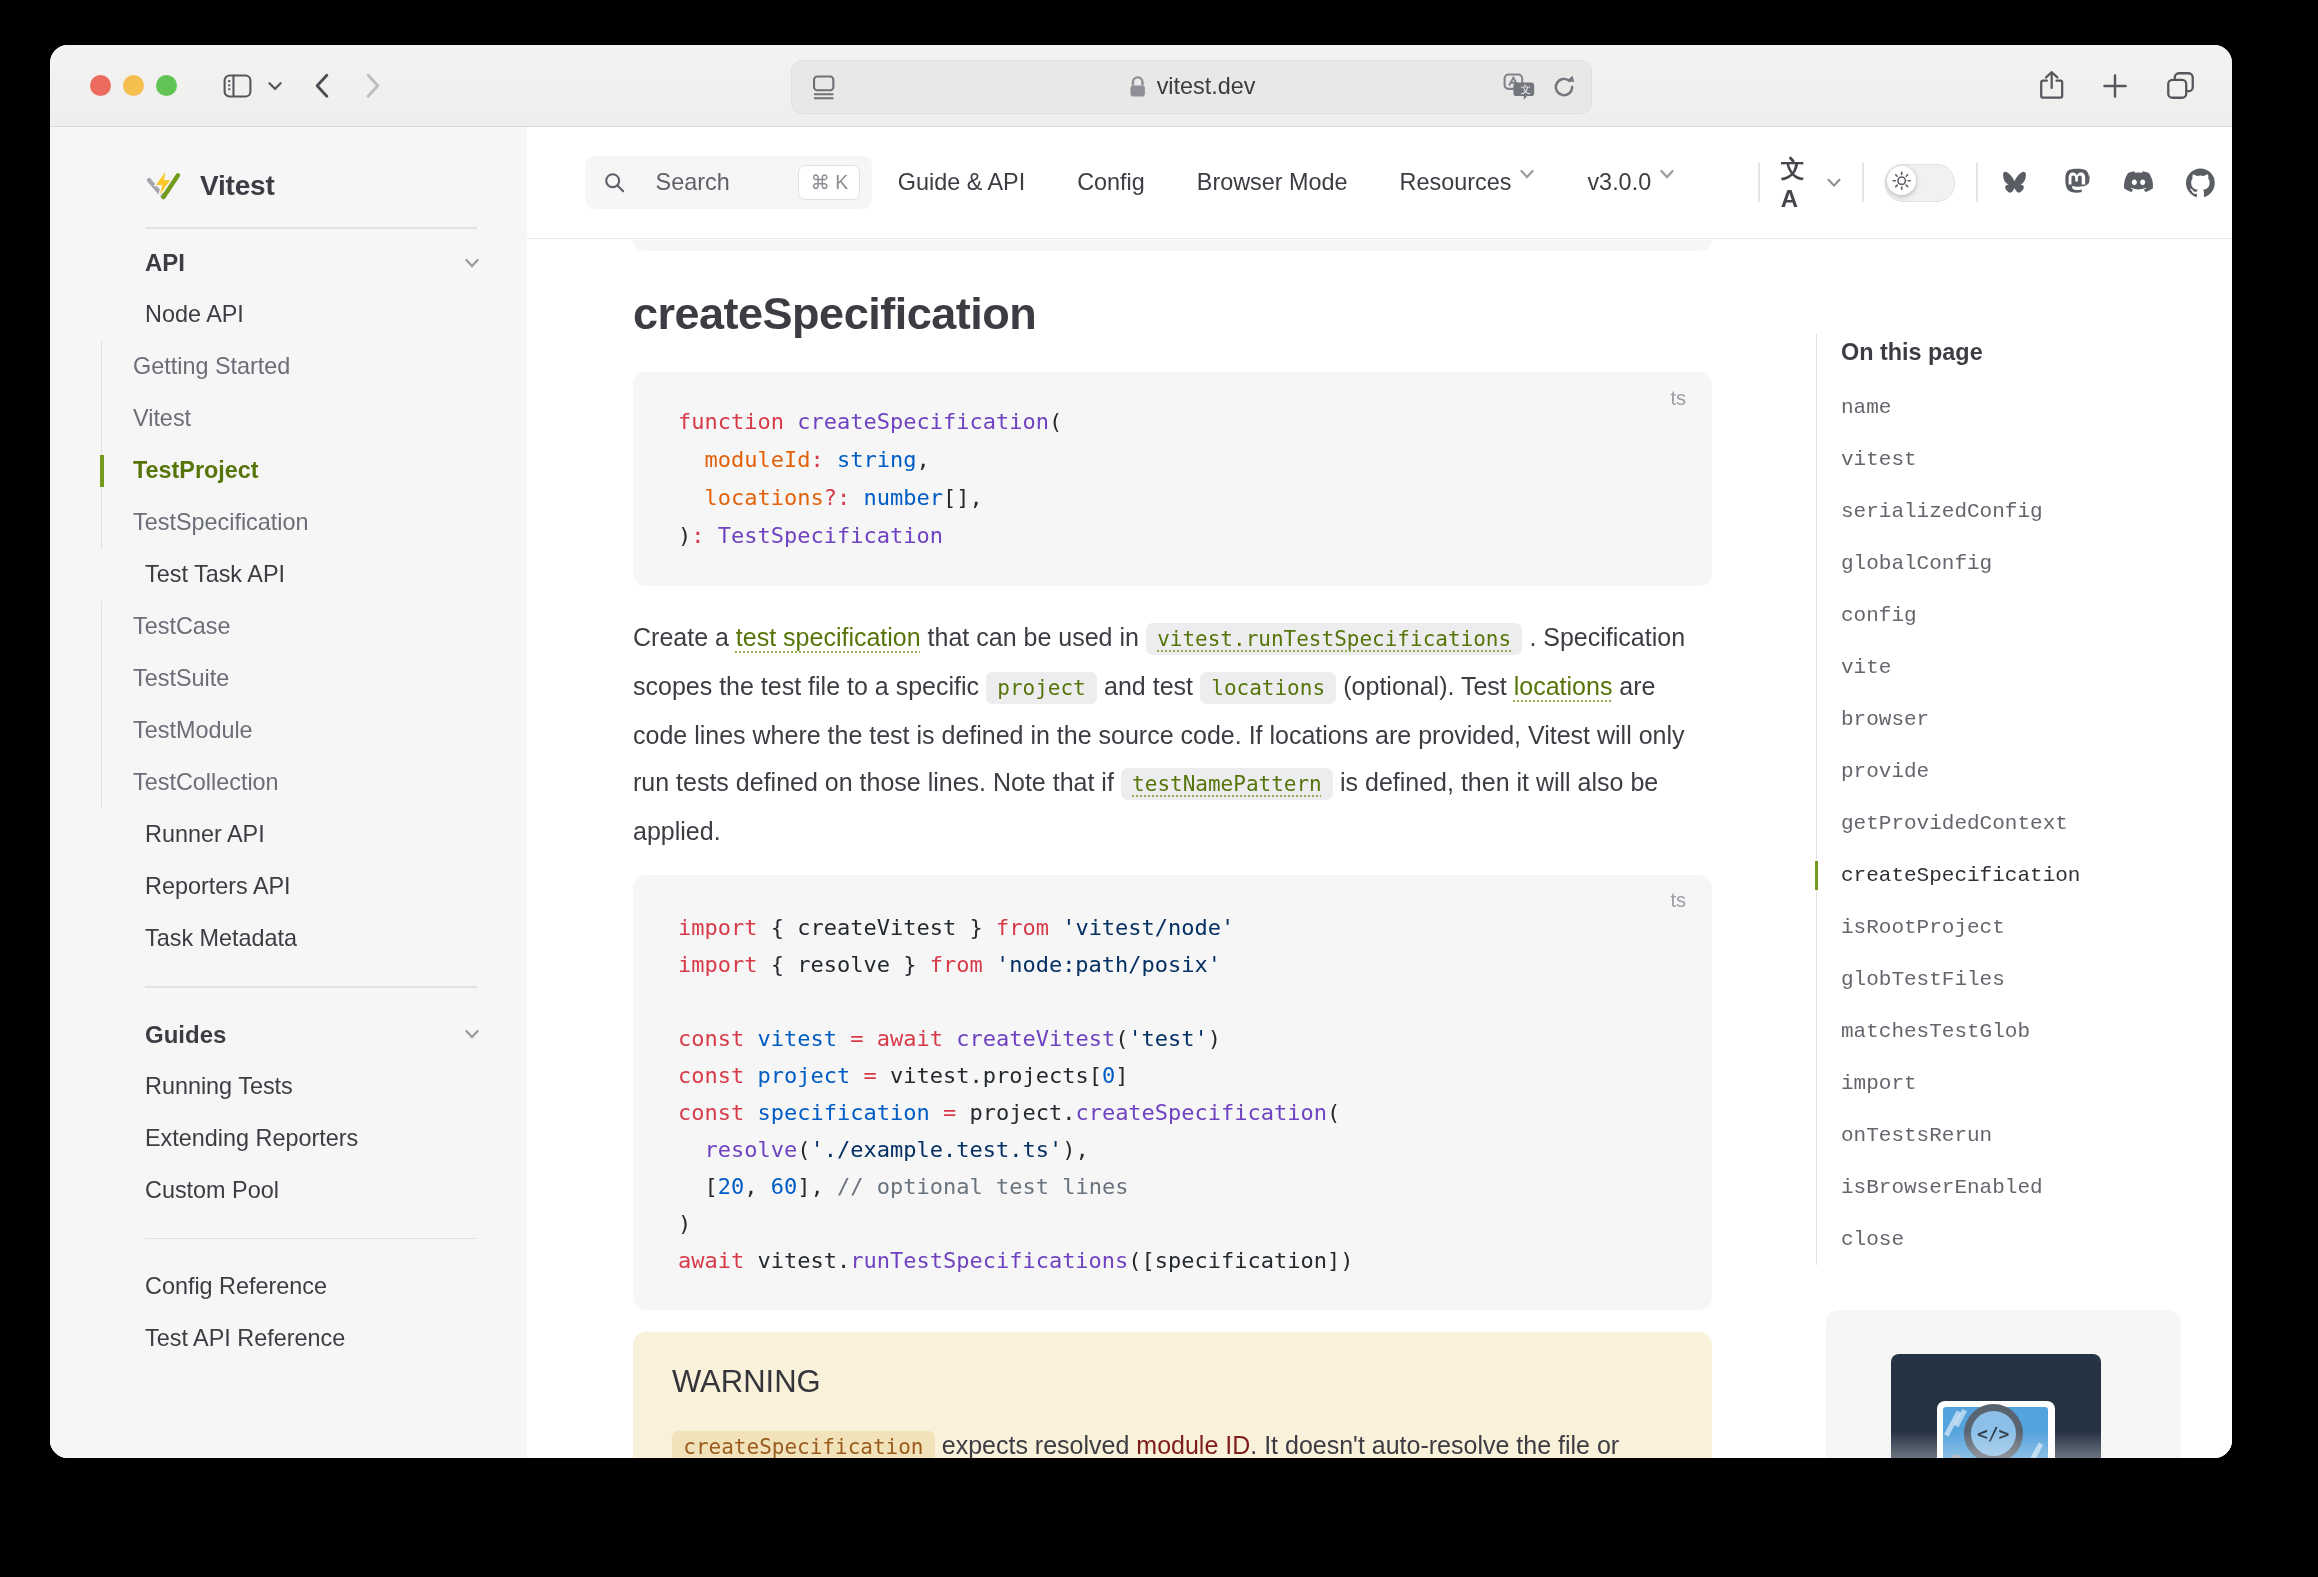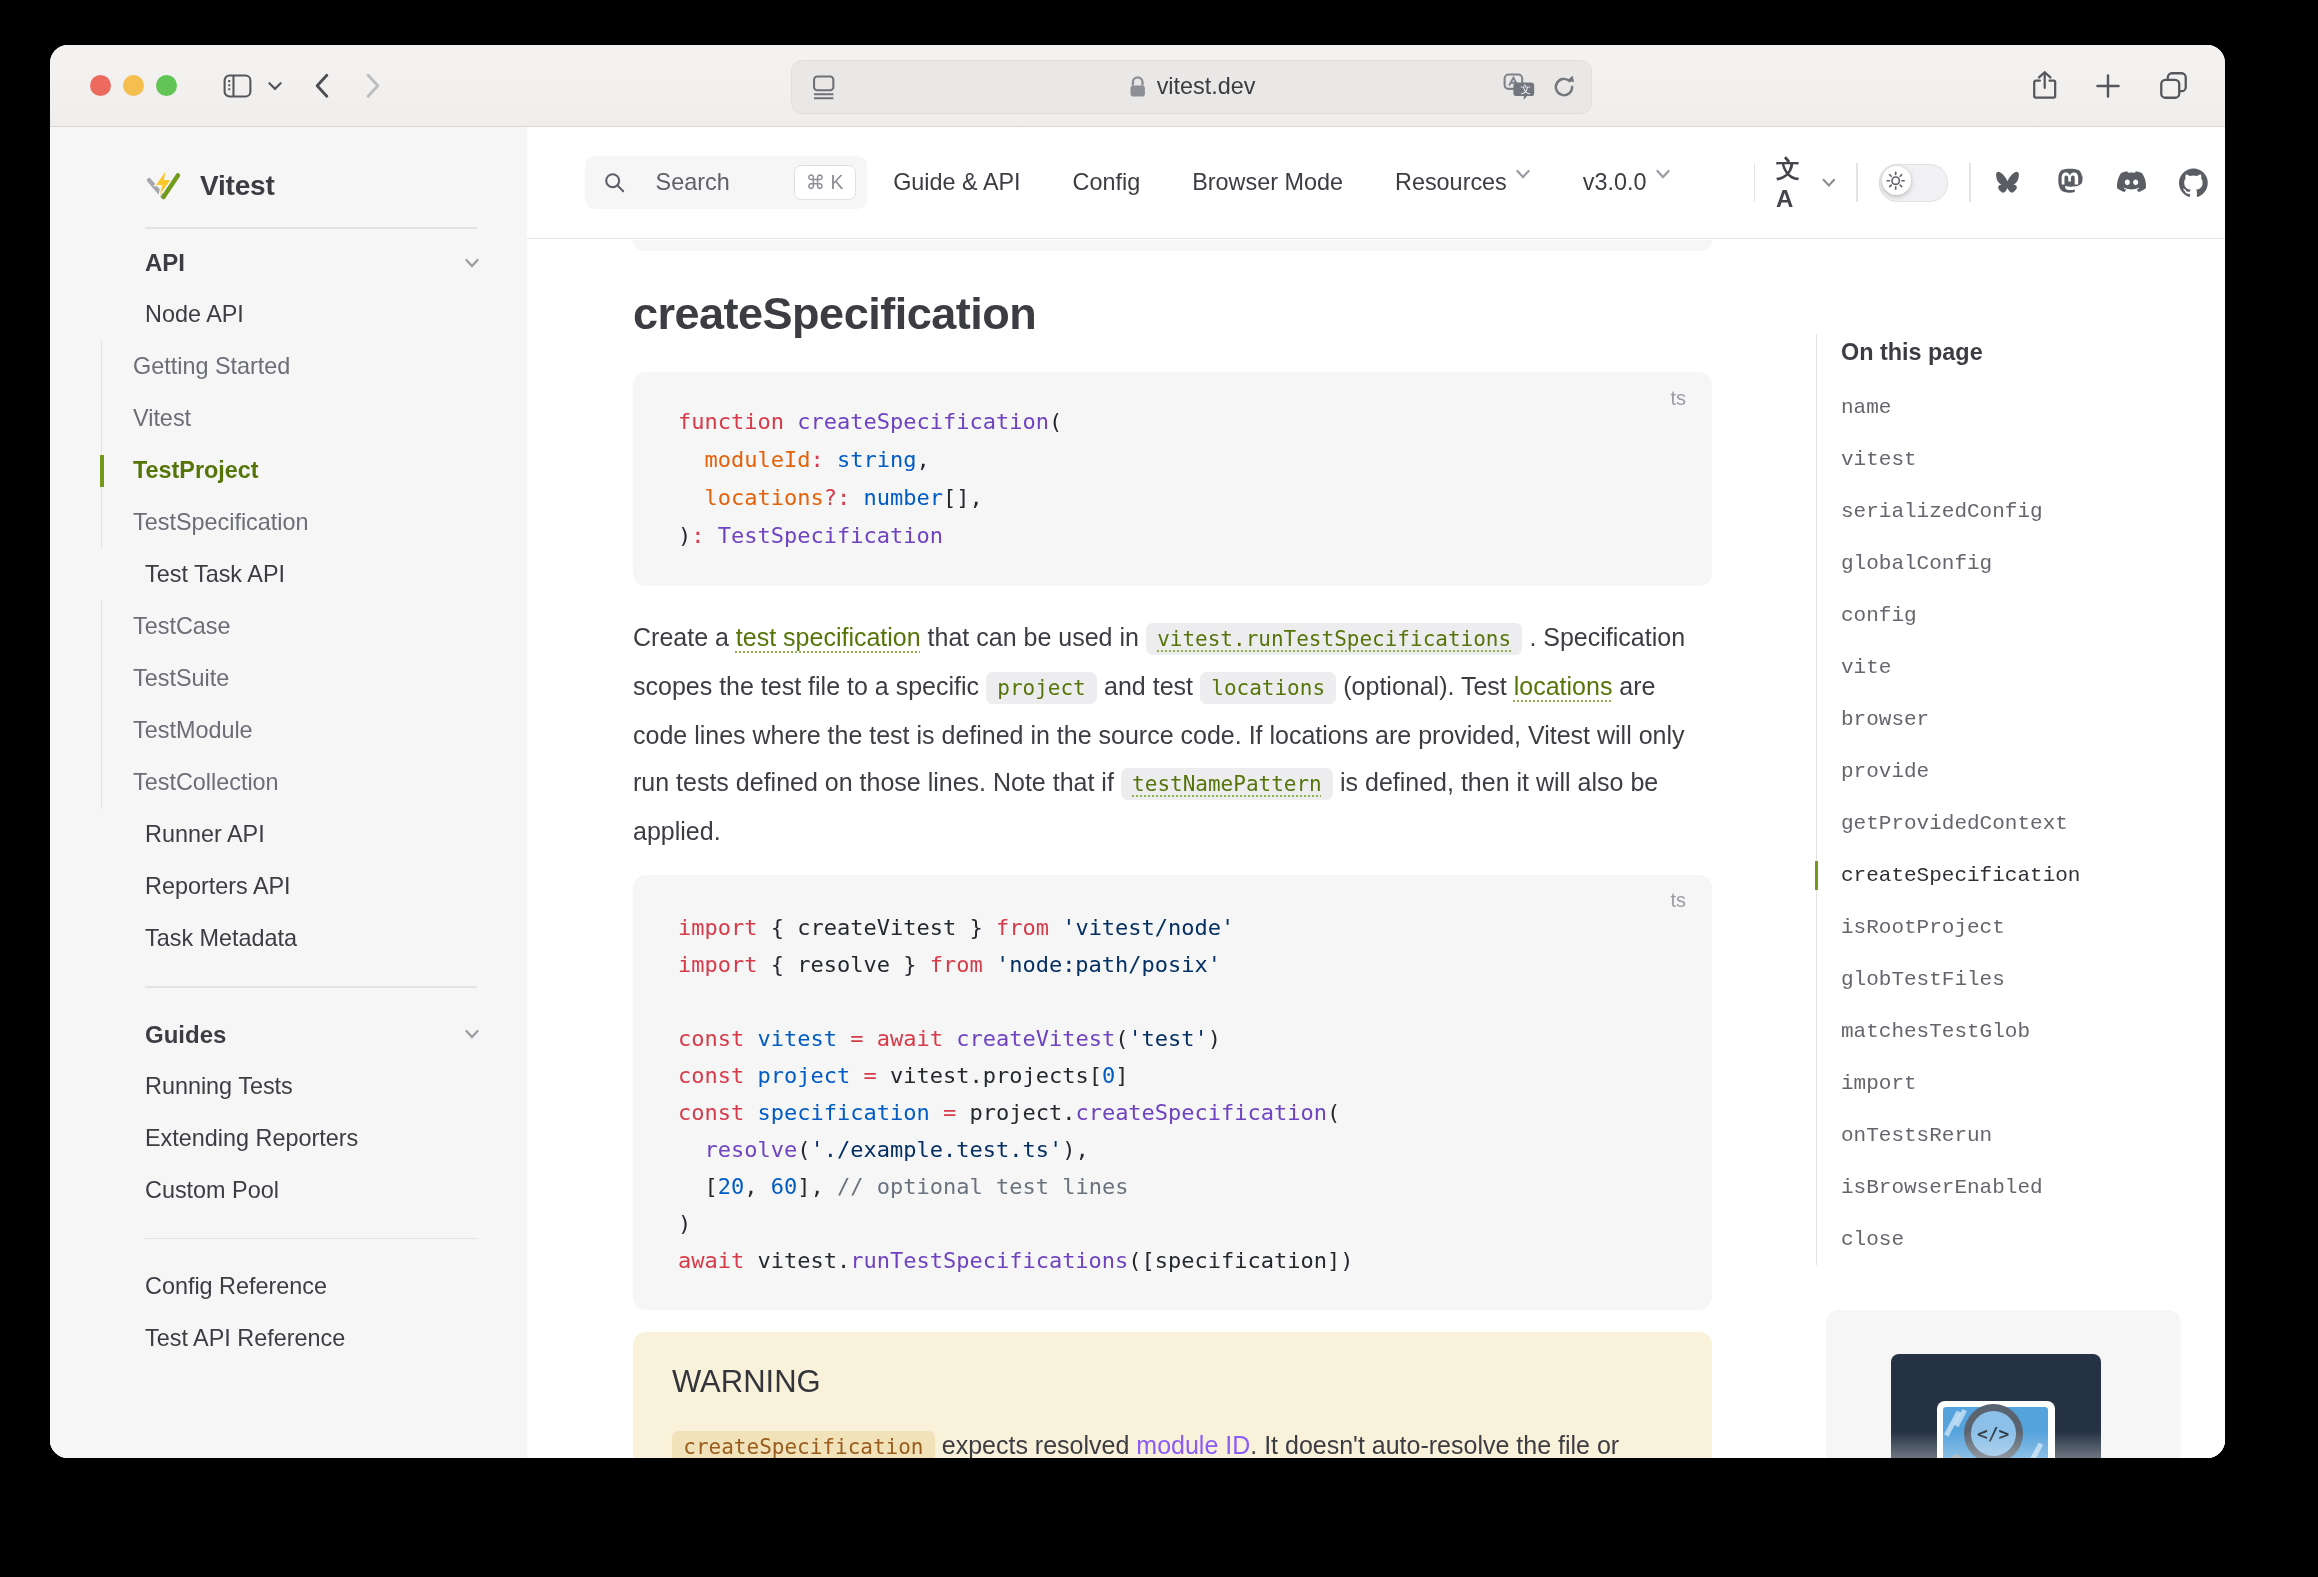--- a/index.html
+++ b/index.html
@@ -5,20 +5,21 @@
   html,body{margin:0;padding:0;}
   body{
     width:2319px;height:1578px;position:relative;background:#000;
     font-family:"Liberation Sans",sans-serif;overflow:hidden;
     -webkit-font-smoothing:antialiased;
   }
   .window{
     position:absolute;left:50px;top:45px;width:2175px;height:1413px;
     border-radius:18px;overflow:hidden;background:#fff;
     box-shadow:0 40px 97px rgba(0,0,0,.65);
+    padding-left:7px;
   }
   
   .toolbar{
     position:absolute;left:0;top:0;right:0;height:81px;
     background:linear-gradient(#f4f3f2,#efeeed);
     border-bottom:1.6px solid #d8d7d6;
   }
   .lights{position:absolute;left:40px;top:30px;display:flex;gap:12px;}
   .light{width:21px;height:21px;border-radius:50%;}
   .tb-group{position:absolute;top:0;height:81px;display:flex;align-items:center;}
@@ -86,21 +87,21 @@
   .ilink{color:#567509;font-weight:500;text-decoration:underline dotted #8fae4e;text-decoration-thickness:1.6px;text-underline-offset:5.7px;cursor:pointer;}
   .icode{
     font-family:"DejaVu Sans Mono","Liberation Mono",monospace;font-size:21px;
     background:#ededf0;border-radius:6.5px;padding:4px 11.3px;color:#567509;white-space:nowrap;
   }
   .icode.link-code{text-decoration:underline dotted #8fae4e;text-decoration-thickness:1.6px;text-underline-offset:4.8px;cursor:pointer;}
   .warning{background:#faf1da;border-radius:13px;padding:32px 39px;height:210px;box-sizing:border-box;}
   .warn-title{font-size:31px;font-weight:400;color:#33353b;margin-bottom:22.6px;}
   .warn-body{font-size:25px;line-height:47px;color:#3c3c43;}
   .warning .icode{background:#f2e2ba;color:#9a5c1d;}
-  .warning .ilink{color:#8b5cf6;text-decoration-color:#c89a6b;}
+  .warning .ilink{color:#7f1d1d;text-decoration-color:#c89a6b;}
   
   .toc{position:absolute;left:1289px;top:0;width:409px;padding-top:94px;}
   .toc-inner{border-left:1.6px solid #e3e3e5;padding-left:24px;}
   .toc-title{font-size:23.4px;font-weight:700;color:#3c3c43;line-height:36px;}
   .toc-list{margin-top:11.3px;}
   .toc-item{height:52px;display:flex;align-items:center;font-size:21px;color:#64666d;cursor:pointer;position:relative;font-family:Liberation Mono, monospace;}
   .toc-item.active{color:#2e3036;font-weight:500;}
   .toc-item.active::before{content:"";position:absolute;left:-26px;top:11.3px;width:3.2px;height:29px;background:#729B1B;}
   .ad-card{margin-top:45px;margin-left:9.7px;width:355px;height:339px;background:#f6f6f7;border-radius:13px;position:relative;overflow:hidden;}
   .ad-art{position:absolute;left:65px;top:44px;width:210px;height:153px;background:#253243;border-radius:8px;display:flex;align-items:center;justify-content:center;}

